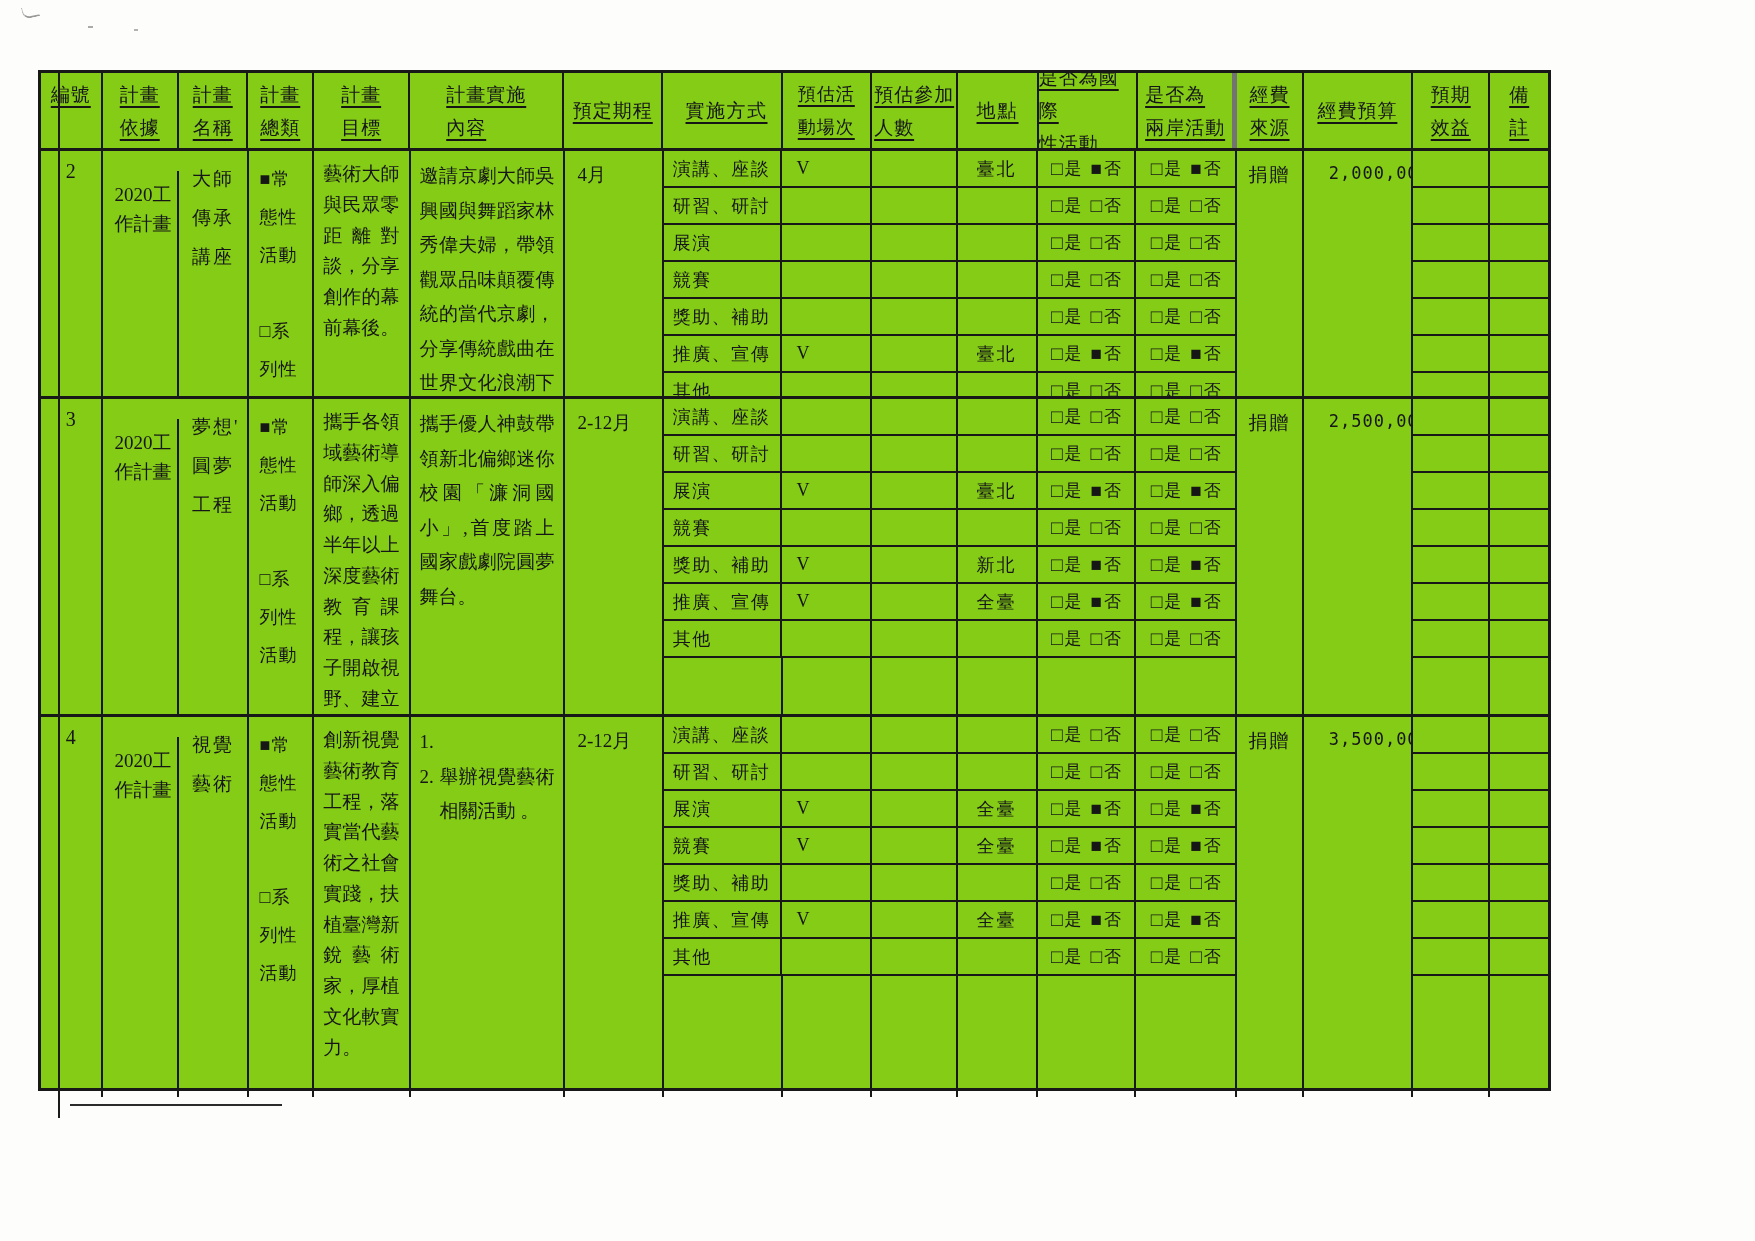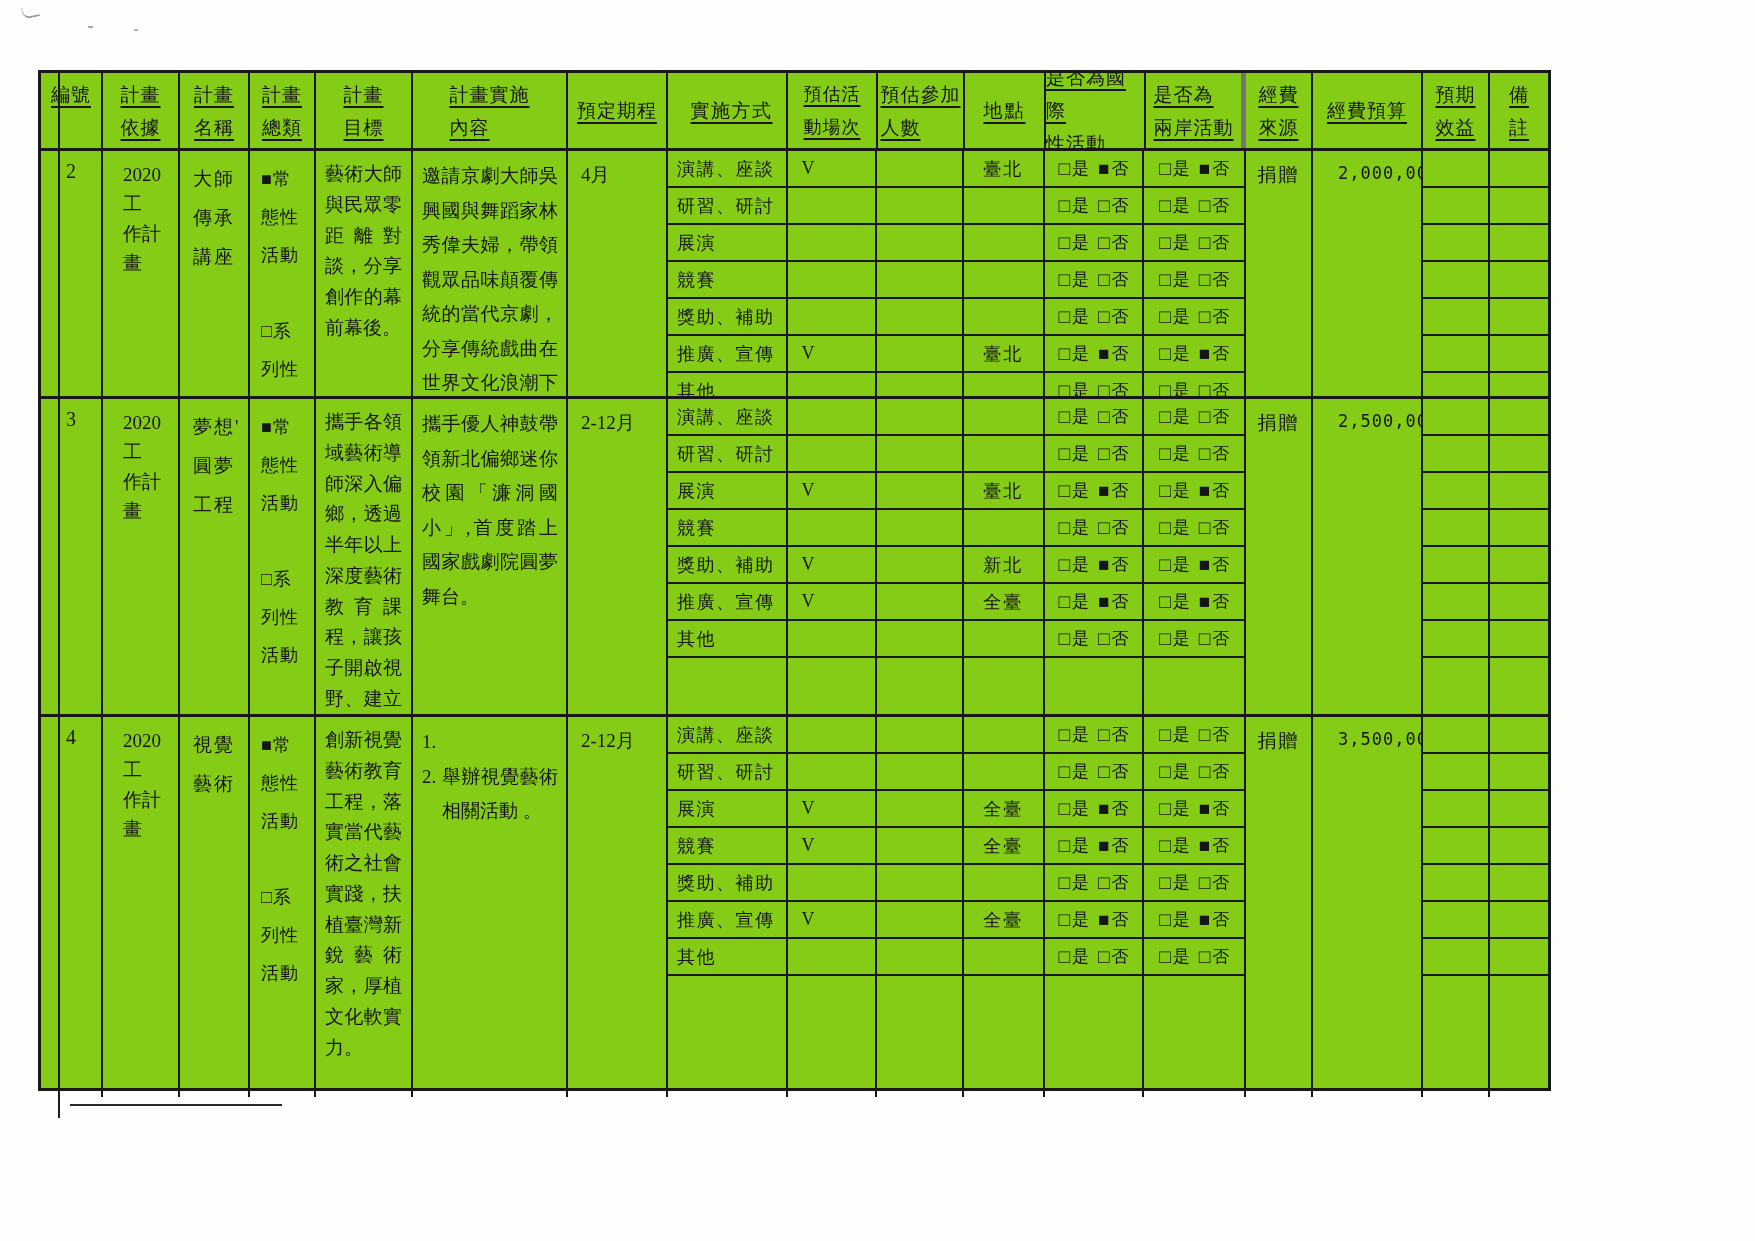--- a/index.html
+++ b/index.html
@@ -21,36 +21,36 @@
     border:3px solid #181818;box-sizing:content-box;background:#84cc16;}
   .row{display:flex;}
   .cell,.hcell,.mcell{box-sizing:border-box;border-right:2px solid #181818;overflow:hidden;}
   .pre{white-space:pre-line;}
 
   
   .c1{width:62px}.c2{width:77px}.c3{width:70px}.c4{width:66px}.c5{width:97px}
   .c6{width:155px}.c7{width:100px}
   .mblock{width:578px;display:flex;flex-direction:column;border-right:2px solid #181818;box-sizing:border-box;overflow:hidden;}
   .m8{width:120px}.m9{width:90px}.m10{width:87px}.m11{width:81px}.m12{width:100px}.m13{width:100px;border-right:none}
-  .c14{width:67px}.c15{width:110px}.c16{width:67px}.c17{width:58px;border-right:none}
+  .c14{width:67px}.c15{width:110px}.c16{width:78px}.c17{width:58px;border-right:none}
 
   
   .header{height:75px;border-bottom:3px solid #181818;}
   .hcell{display:flex;flex-direction:column;justify-content:center;align-items:center;
     font-size:19px;line-height:33px;letter-spacing:1px;
     text-decoration:underline;text-underline-offset:5px;text-decoration-thickness:1.5px;}
   .htop{justify-content:flex-start;padding-top:5px;}
 
   
   .plan{border-bottom:3px solid #181818;}
   .plan:last-child{border-bottom:none;}
   .plan0{height:245px}.plan1{height:315px}.plan2{height:380px}
   .cell{font-size:19px;}
   .numcell{padding-top:9px;text-align:center;font-size:20px;}
-  .basis{padding:9px 4px 0 20px;line-height:1.55;}
+  .basis{padding:9px 4px 0 12px;line-height:1.55;margin-top:20px;}
   .pname{padding:9px 0 0 13px;line-height:2.05;letter-spacing:2px;}
   .pcat{padding:9px 0 0 11px;line-height:38px;font-size:18px;letter-spacing:1px;}
   .goal{padding:8px 9px 0 9px;line-height:1.62;text-align:justify;}
   .content{padding:8px 8px 0 9px;line-height:1.82;text-align:justify;}
   .period{padding:11px 0 0 13px;}
   .citem{display:flex;}
   .cnum{flex:none;width:20px;}
   .ctext{flex:1;text-align:justify;}
 
   

